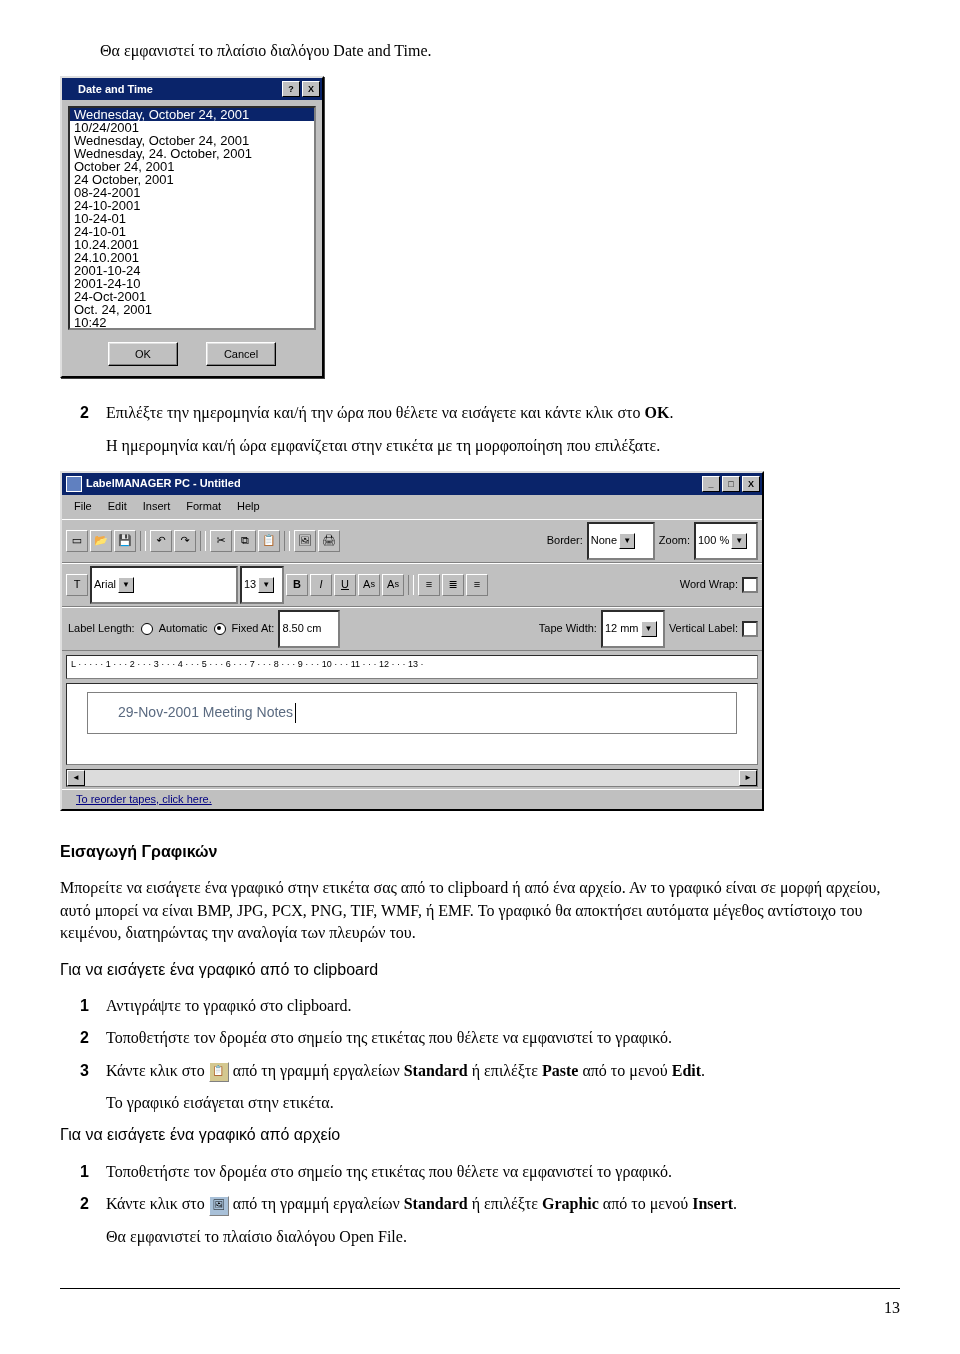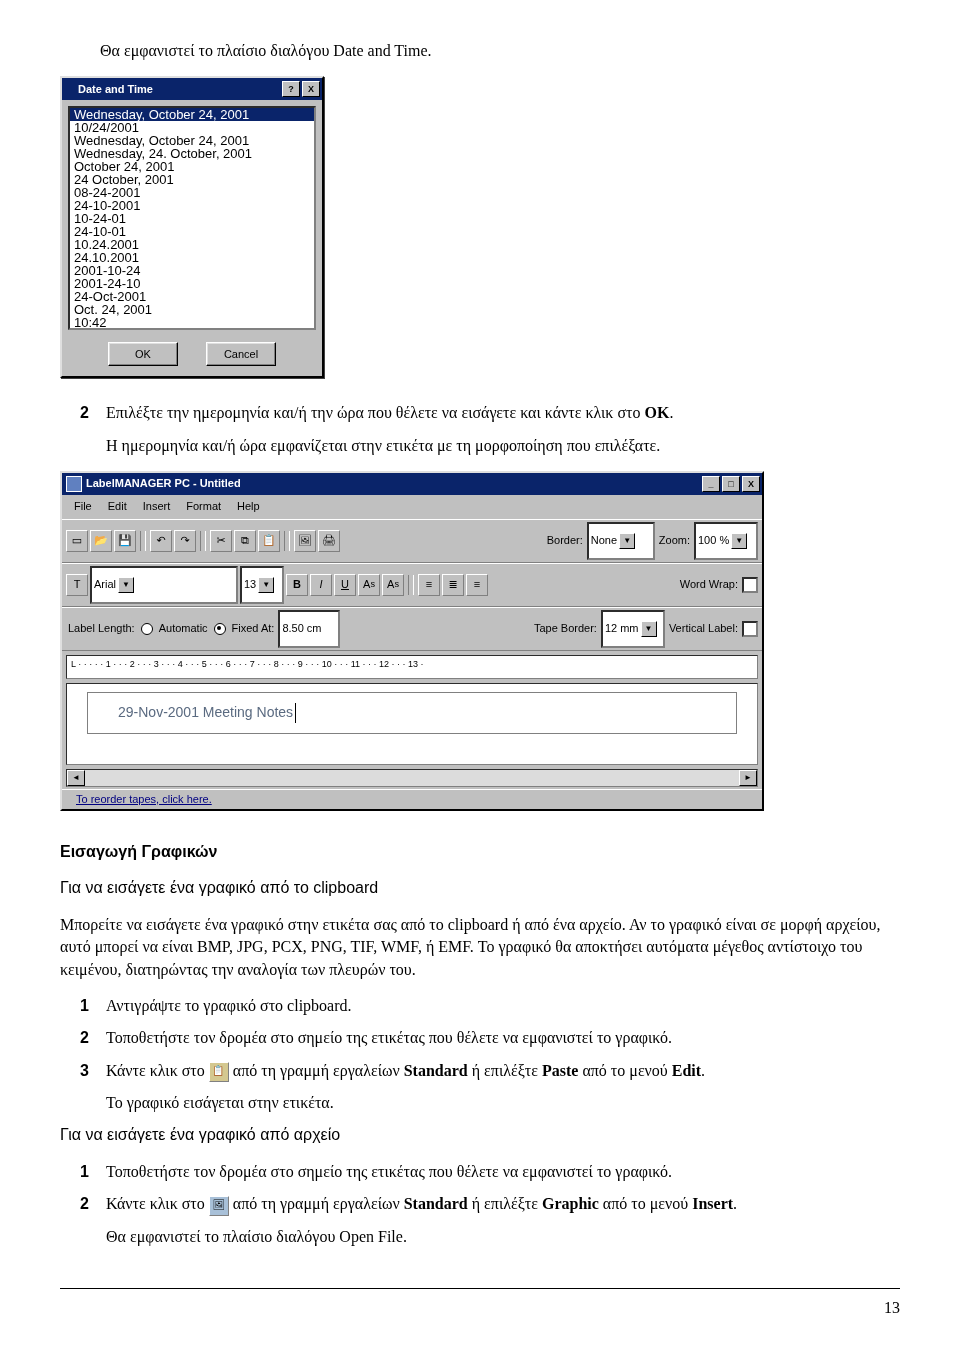--- a/index.html
+++ b/index.html
@@ -289,21 +289,21 @@
       <span style="width:10px;height:10px;border:1px solid #000;border-radius:50%;background:#fff;margin:0 2px"></span>
       <span class="tlabel">Automatic</span>
       <span style="width:10px;height:10px;border:1px solid #000;border-radius:50%;background:#fff;margin:0 2px;position:relative">
           <span style="position:absolute;top:2px;left:2px;width:4px;height:4px;background:#000;border-radius:50%"></span>
         </span>
       <span class="tlabel">Fixed At:</span>
       <span class="tcombo" style="width:54px">
           <span>8.50 cm</span>
         </span>
       <span style="flex:1"></span>
-      <span class="tlabel">Tape Border:</span>
+      <span class="tlabel">Tape Width:</span>
       <span class="tcombo" style="width:56px">
           <span>12 mm</span>
           <span class="arrow">▼</span>
         </span>
       <span class="tlabel">Vertical Label:</span>
       <span class="tcheck"></span>
     </div>
     <div class="ruler">L · · · · · 1 · · · 2 · · · 3 · · · 4 · · · 5 · · · 6 · · · 7 · · · 8 · · · 9 · · · 10 · · · 11 · · · 12 · · · 13 ·</div>
     <div class="label-area">
       <div class="label-strip">
@@ -313,23 +313,23 @@
     </div>
     <div class="hscroll">
       <span class="sbtn">◄</span>
       <span class="track"></span>
       <span class="sbtn">►</span>
     </div>
     <div class="statusbar">To reorder tapes, click here.</div>
   </div>
 
   <div class="section-heading">Εισαγωγή Γραφικών</div>
+  <p class="para">Μπορείτε να εισάγετε ένα γραφικό στην ετικέτα σας από το clipboard ή από ένα αρχείο. Αν το γραφικό είναι σε μορφή αρχείου, αυτό μπορεί να είναι BMP, JPG, PCX, PNG, TIF, WMF, ή EMF. Το γραφικό θα αποκτήσει αυτόματα μέγεθος αντίστοιχο του κειμένου, διατηρώντας την αναλογία των πλευρών του.</p>
+
   <p class="para" style="font-family:Arial,sans-serif">Για να εισάγετε ένα γραφικό από το clipboard</p>
-
-  <p class="para">Μπορείτε να εισάγετε ένα γραφικό στην ετικέτα σας από το clipboard ή από ένα αρχείο. Αν το γραφικό είναι σε μορφή αρχείου, αυτό μπορεί να είναι BMP, JPG, PCX, PNG, TIF, WMF, ή EMF. Το γραφικό θα αποκτήσει αυτόματα μέγεθος αντίστοιχο του κειμένου, διατηρώντας την αναλογία των πλευρών του.</p>
 
   <div class="list-item">
     <div class="list-num">1</div>
     <div class="list-text">Αντιγράψτε το γραφικό στο clipboard.</div>
   </div>
   <div class="list-item">
     <div class="list-num">2</div>
     <div class="list-text">Τοποθετήστε τον δρομέα στο σημείο της ετικέτας που θέλετε να εμφανιστεί το γραφικό.</div>
   </div>
   <div class="list-item">

